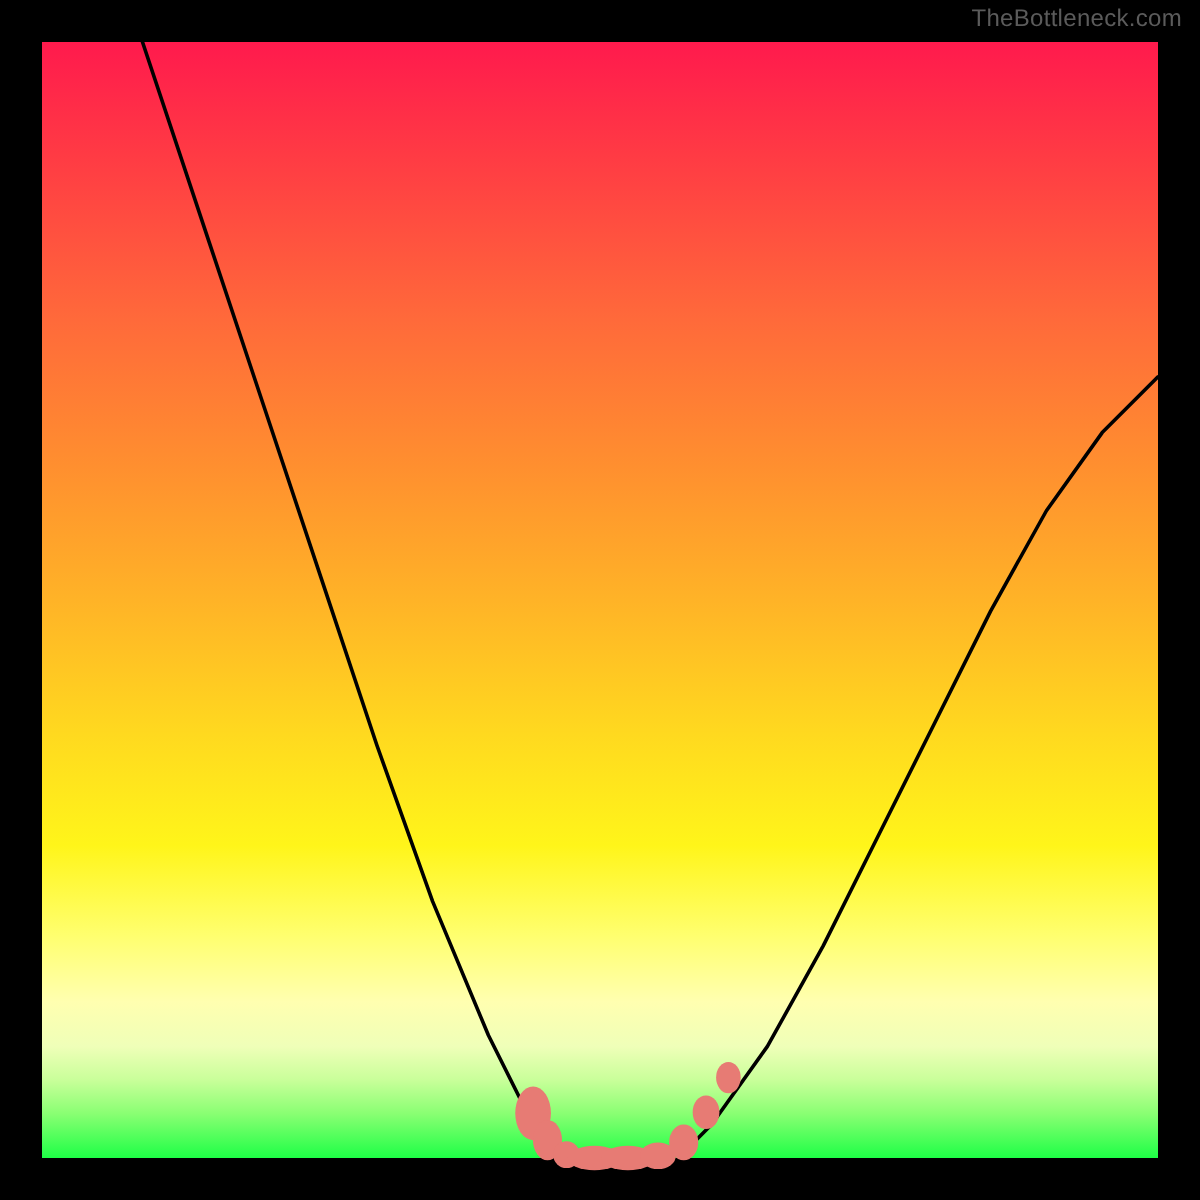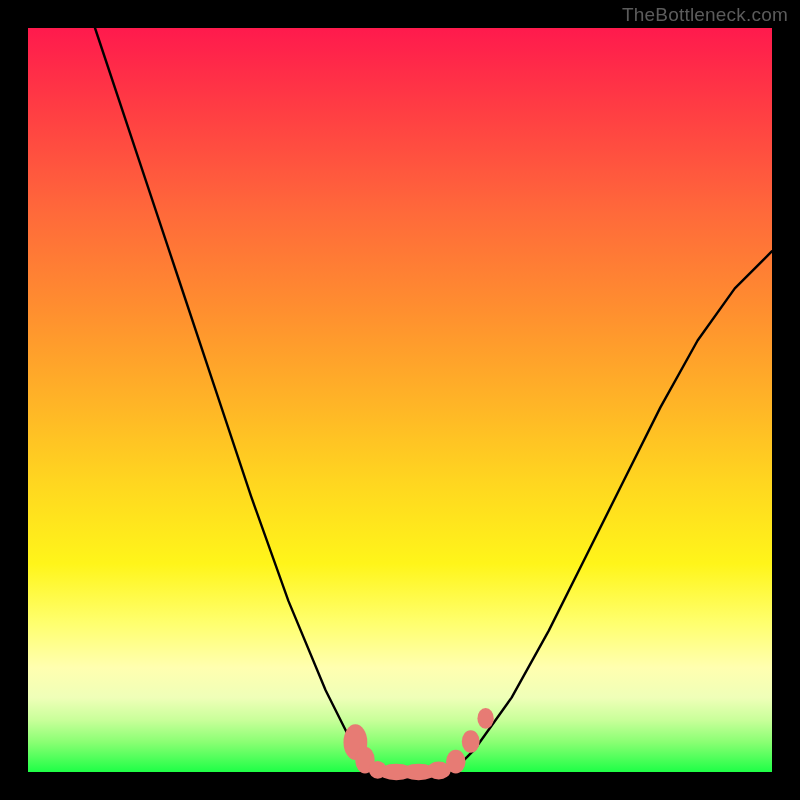--- a/index.html
+++ b/index.html
@@ -39,21 +39,21 @@
       #c9ff9a 93%,
       #8aff73 96%,
       #1eff46 100%
     );
   }
   .watermark {
     position: absolute;
     top: 4px;
     right: 12px;
     color: #5b5b5b;
-    font-size: 19px;
+    font-size: 16px;
     font-weight: 500;
     letter-spacing: 0.2px;
     z-index: 5;
     user-select: none;
   }
   svg.curve {
     position: absolute;
     left: 0;
     top: 0;
     width: 744px;

